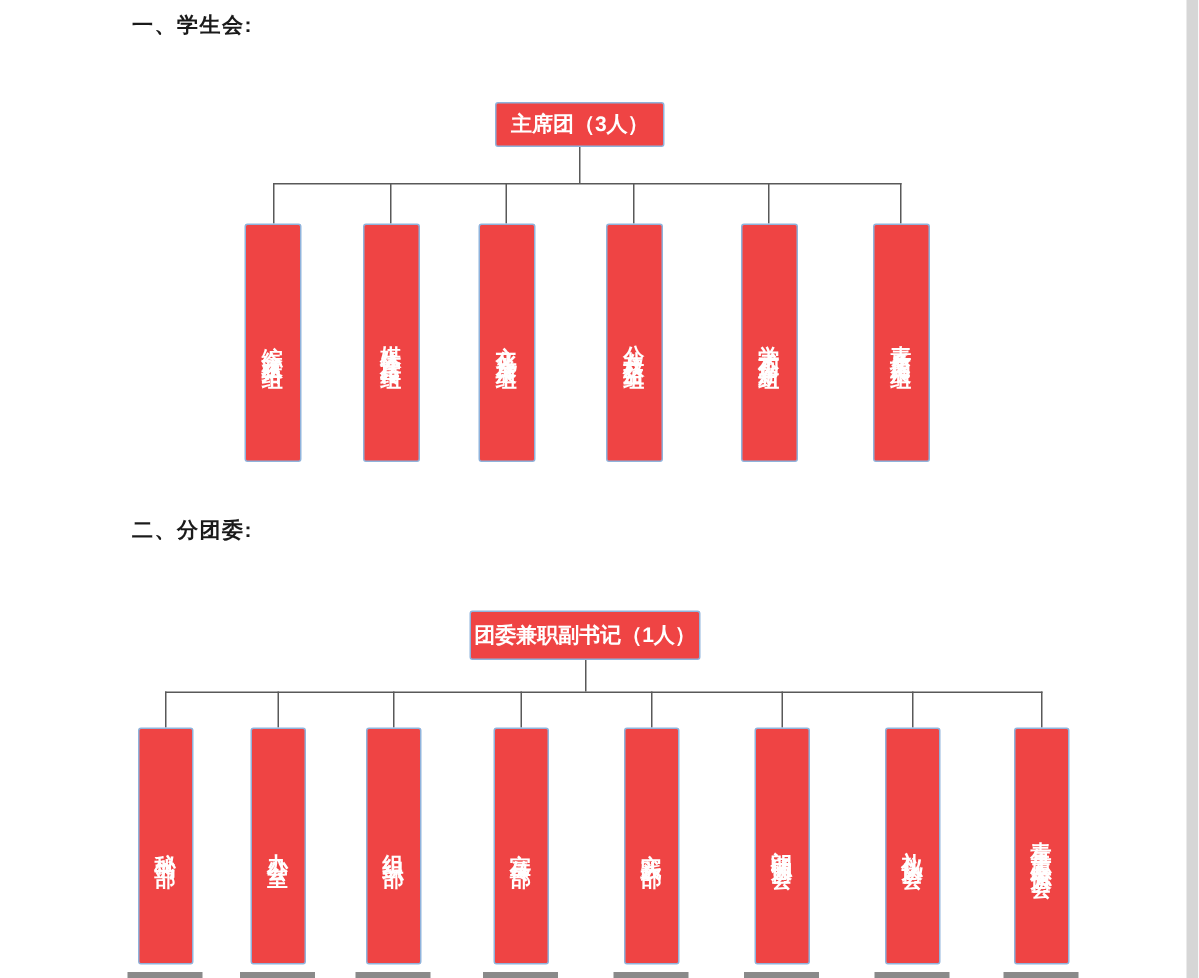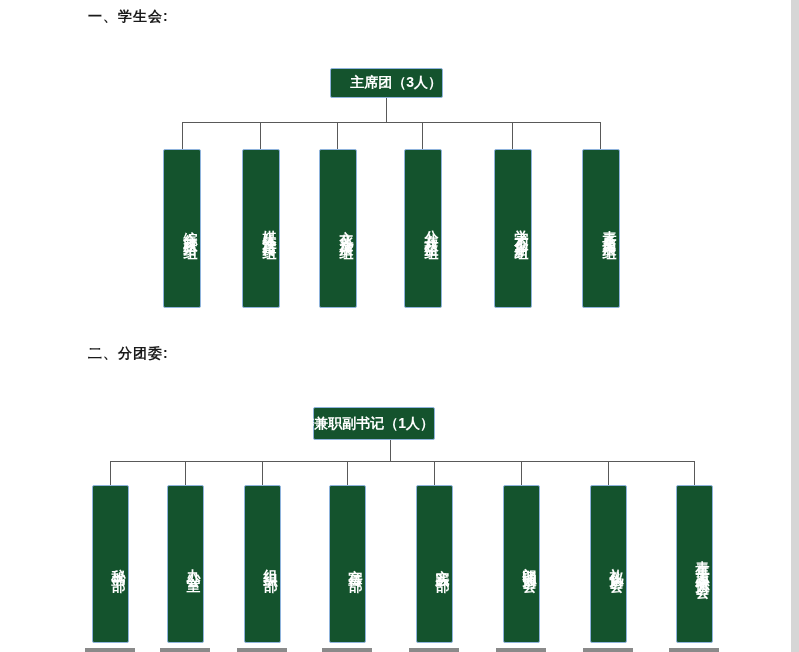--- a/index.html
+++ b/index.html
@@ -1,20 +1,20 @@
 <!DOCTYPE html>
 <html><head>
 <meta charset="utf-8">
 <style>
   html,body{margin:0;padding:0;background:#ffffff;}
   .page{position:relative;width:799px;height:652px;background:#ffffff;overflow:hidden;
         font-family:Liberation Sans, sans-serif;}
   .sec-title{position:absolute;font-size:14px;font-weight:bold;color:#1a1a1a;letter-spacing:1px;}
-  .box{position:absolute;background:#14532d;border:1px solid #8fb3dc;border-radius:2px;
-       box-sizing:border-box;display:flex;align-items:center;justify-content:flex-end;}
+  .box{position:absolute;background:#ef4444;border:1px solid #8fb3dc;border-radius:2px;
+       box-sizing:border-box;display:flex;align-items:center;justify-content:center;}
   .rootbox span{color:#ffffff;font-size:14px;font-weight:bold;white-space:nowrap;}
   .vtext{writing-mode:vertical-lr;text-orientation:upright;color:#ffffff;font-size:14px;
          font-weight:bold;letter-spacing:4px;}
   .line-v{position:absolute;width:1px;background:#595959;}
   .line-h{position:absolute;height:1px;background:#595959;}
   .window-edge{position:absolute;right:0;top:0;width:8px;height:652px;background:#d6d6d6;}
   .crop-strip{position:absolute;height:4px;background:#8a8a8a;top:648px;}
 </style>
 </head>
 <body>
@@ -50,21 +50,21 @@
     </div>
   <div class="box" style="left:494px;top:149px;width:38px;height:159px;">
     <span class="vtext">学术创新组</span>
     </div>
   <div class="box" style="left:582px;top:149px;width:38px;height:159px;">
     <span class="vtext">素质拓展组</span>
     </div>
 
   <div class="sec-title" style="left:88px;top:345px;">二、分团委:</div>
 
-  <div class="box rootbox" style="left:313px;top:407px;width:122px;height:33px;">
+  <div class="box rootbox" style="left:313px;top:407px;width:154px;height:33px;">
     <span>团委兼职副书记（1人）</span>
   </div>
 
   <div class="line-v" style="left:390px;top:440px;height:21px;"></div>
   <div class="line-h" style="left:110px;top:461px;width:585px;"></div>
   <div class="line-v" style="left:110px;top:461px;height:24px;"></div>
   <div class="line-v" style="left:185px;top:461px;height:24px;"></div>
   <div class="line-v" style="left:262px;top:461px;height:24px;"></div>
   <div class="line-v" style="left:347px;top:461px;height:24px;"></div>
   <div class="line-v" style="left:434px;top:461px;height:24px;"></div>

